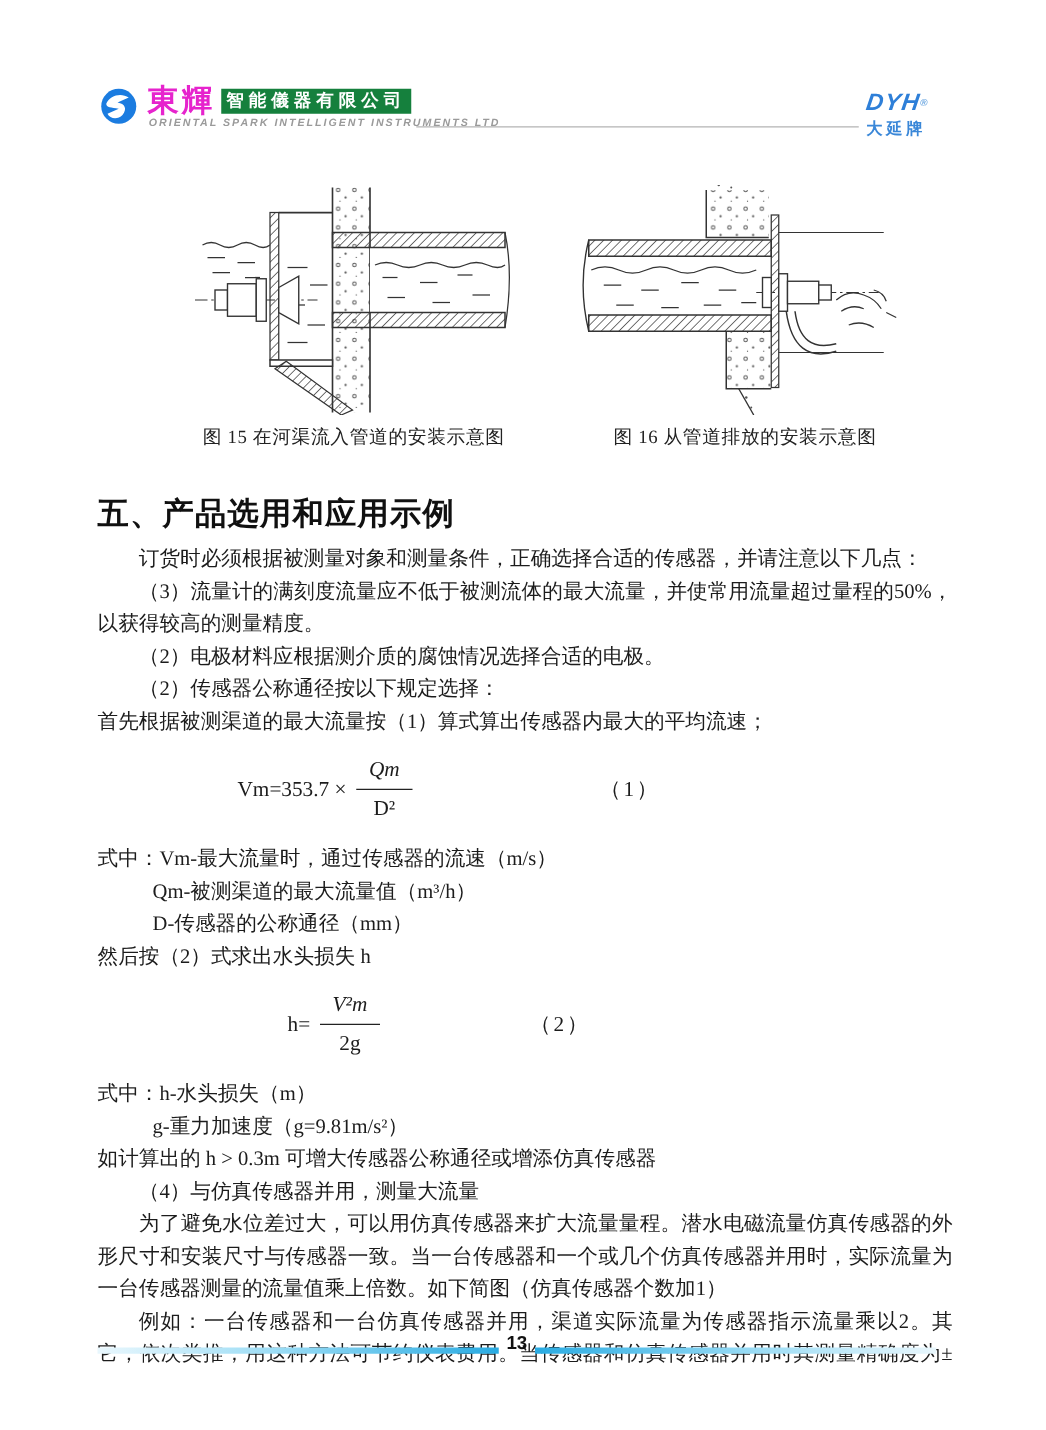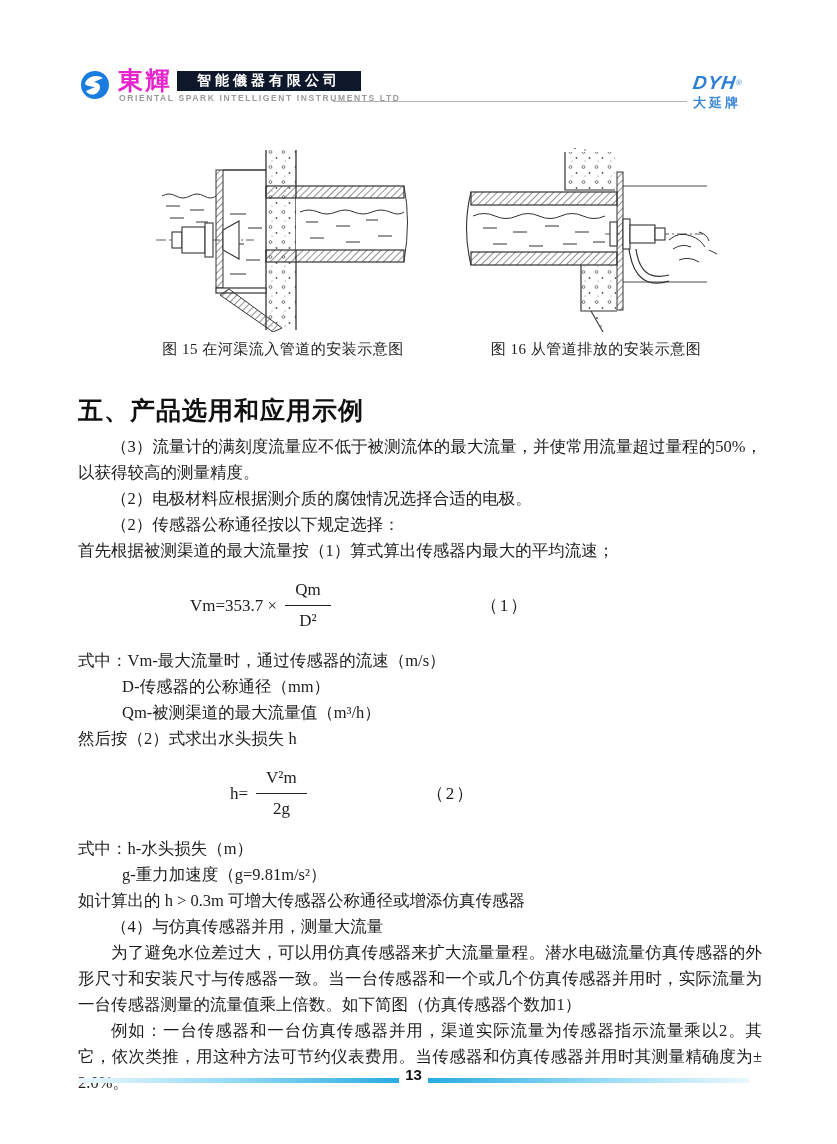--- a/index.html
+++ b/index.html
@@ -14,28 +14,29 @@
   .header { position:absolute; top:62px; left:78px; right:80px; height:58px; }
   .logo-circle { position:absolute; left:2px; top:8px; width:30px; height:30px; }
   .cn-primary {
     position:absolute; left:40px; top:2px;
     font-size:25px; font-weight:bold; letter-spacing:2px;
     color:#e president;
   }
   .cn-primary { color:#e623cd; }
   .cn-secondary {
     position:absolute; left:99px; top:9px;
-    background:#0f172a; color:#ffffff; font-weight:bold;
-    font-size:14px; padding:1px 20px; letter-spacing:4px;
+    background:#15803d; color:#ffffff; font-weight:bold;
+    font-size:14px; padding:1px 4px; letter-spacing:4px;
   }
   .en-line {
     position:absolute; left:41px; top:31px;
     font-family:"Liberation Sans", sans-serif;
     font-size:8.5px; font-weight:bold; letter-spacing:1.6px; color:#9a9a9a;
     white-space:nowrap;
+    font-style:italic;
   }
   .header-rule { position:absolute; left:255px; right:70px; top:39px; height:1px; background:#b4b4b4; }
   .brand { position:absolute; right:0; top:12px; width:64px; text-align:left; }
   .brand-mark {
     font-family:"Liberation Sans", sans-serif;
     font-style:italic; font-weight:bold; font-size:19px;
     color:#2e7fd8; letter-spacing:1px; line-height:18px;
     transform:skewX(-8deg); display:inline-block;
   }
   .brand-reg { font-size:8px; color:#6aa6e0; vertical-align:top; font-style:normal; }
@@ -60,21 +61,21 @@
   }
 
   
   .content { position:absolute; top:434px; left:78px; width:684px; font-size:16.5px; line-height:26px; color:#1c1c1c; }
   .para { text-align:justify; }
   .indent { text-indent:2em; }
   .hang { padding-left:44px; }
   .formula-row { display:flex; align-items:center; padding-left:112px; margin:13px 0 14px 0; font-size:17px; }
   .formula-row.f2 { padding-left:152px; }
   .frac { display:inline-block; text-align:center; margin-left:8px; vertical-align:middle; }
-  .frac .num { padding:0 10px 2px 10px; border-bottom:1.5px solid #222; }
+  .frac .num { padding:0 10px 2px 10px; border-bottom:1.5px solid #222;font-style:italic; }
   .frac .den { padding:2px 10px 0 10px; }
   .formula-tag { margin-left:150px; letter-spacing:2px; }
   .f2 .formula-tag { margin-left:120px; }
 
   
   .footer { position:absolute; top:1066px; left:78px; right:88px; display:flex; align-items:flex-end; }
   .grad-left  { flex:1; height:5px; background:linear-gradient(to right,#e9f7fd 0%,#9adcf5 45%,#29abe2 100%); }
   .grad-right { flex:1; height:5px; background:linear-gradient(to right,#29abe2 0%,#9adcf5 55%,#e9f7fd 100%); }
   .page-num {
     margin:0 6px; font-family:"Liberation Sans", sans-serif;
@@ -229,37 +230,38 @@
           <line x1="246" y1="102" x2="254" y2="106"></line>
         </g>
       </svg>
       <div class="figure-caption">图 16 从管道排放的安装示意图</div>
     </div>
   </div>
 
   <div class="section-heading">五、产品选用和应用示例</div>
 
   <div class="content">
+    <p class="para indent">订货时必须根据被测量对象和测量条件，正确选择合适的传感器，并请注意以下几点：</p>
     <p class="para indent">（3）流量计的满刻度流量应不低于被测流体的最大流量，并使常用流量超过量程的50%，以获得较高的测量精度。</p>
     <p class="para indent">（2）电极材料应根据测介质的腐蚀情况选择合适的电极。</p>
     <p class="para indent">（2）传感器公称通径按以下规定选择：</p>
     <p class="para">首先根据被测渠道的最大流量按（1）算式算出传感器内最大的平均流速；</p>
 
     <div class="formula-row">
       <span>Vm=353.7 ×</span>
       <span class="frac">
         <span class="num" style="display:block">Qm</span>
         <span class="den" style="display:block">D²</span>
       </span>
       <span class="formula-tag">（1）</span>
     </div>
 
     <p class="para">式中：Vm-最大流量时，通过传感器的流速（m/s）</p>
+    <p class="para hang">Qm-被测渠道的最大流量值（m³/h）</p>
     <p class="para hang">D-传感器的公称通径（mm）</p>
-    <p class="para hang">Qm-被测渠道的最大流量值（m³/h）</p>
     <p class="para">然后按（2）式求出水头损失 h</p>
 
     <div class="formula-row f2">
       <span>h=</span>
       <span class="frac">
         <span class="num" style="display:block">V²m</span>
         <span class="den" style="display:block">2g</span>
       </span>
       <span class="formula-tag">（2）</span>
     </div>

